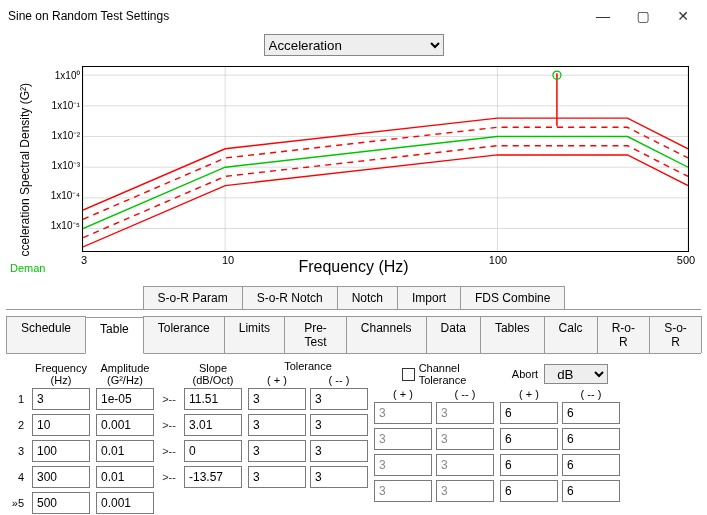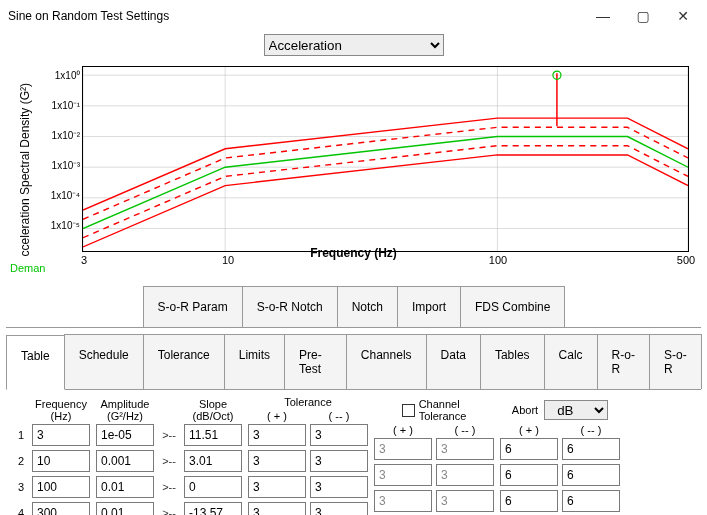--- a/index.html
+++ b/index.html
@@ -58,39 +58,40 @@
   .demand-label {
     position:absolute; left:0; bottom:6px;
     color:#00c400; font-size:11px;
   }
   .plot {
     position:absolute;
     left: 72px; right: 8px; top: 6px; bottom: 28px;
     border: 1px solid #000;
     background:#fff;
   }
-  .xlabel { position:absolute; left:50%; bottom:20px; transform:translateX(-50%); font-size:12px;font-weight:bold; }
+  .xlabel { position:absolute; left:50%; bottom:4px; transform:translateX(-50%); font-size:16px; }
   .ytick { position:absolute; right: calc(100% - 70px); font-size:10px; text-align:right; width:60px; }
   .xtick { position:absolute; top: calc(100% - 26px); font-size:11px; transform:translateX(-50%); }
 
   
   .tabs-row {
     display:flex;
     border-bottom:1px solid #999;
     margin-top:6px;
   }
   .tabs-row.secondary { border-top:none; border-bottom:1px solid #999; }
   .tab {
-    padding: 13px 14px;
+    padding: 4px 14px;
     border:1px solid #999;
     border-bottom:none;
     background:#f4f4f4;
     margin-right:-1px;
     font-size:12px;
     position:relative;
+    text-align:center;
   }
   .tab.spacer { flex:1; border:none; background:transparent; }
   .tab.active {
     background:#fff;
     border-bottom:1px solid #fff;
     top:1px;
     z-index:2;
   }
 
   
@@ -219,22 +220,22 @@
     <div class="tab spacer"></div>
     <div class="tab">S-o-R Param</div>
     <div class="tab">S-o-R Notch</div>
     <div class="tab">Notch</div>
     <div class="tab">Import</div>
     <div class="tab">FDS Combine</div>
     <div class="tab spacer"></div>
   </div>
 
   <div class="tabs-row secondary">
+    <div class="tab">Schedule</div>
     <div class="tab active">Table</div>
-    <div class="tab">Schedule</div>
     <div class="tab">Tolerance</div>
     <div class="tab">Limits</div>
     <div class="tab">Pre-Test</div>
     <div class="tab">Channels</div>
     <div class="tab">Data</div>
     <div class="tab">Tables</div>
     <div class="tab">Calc</div>
     <div class="tab">R-o-R</div>
     <div class="tab">S-o-R</div>
   </div>

